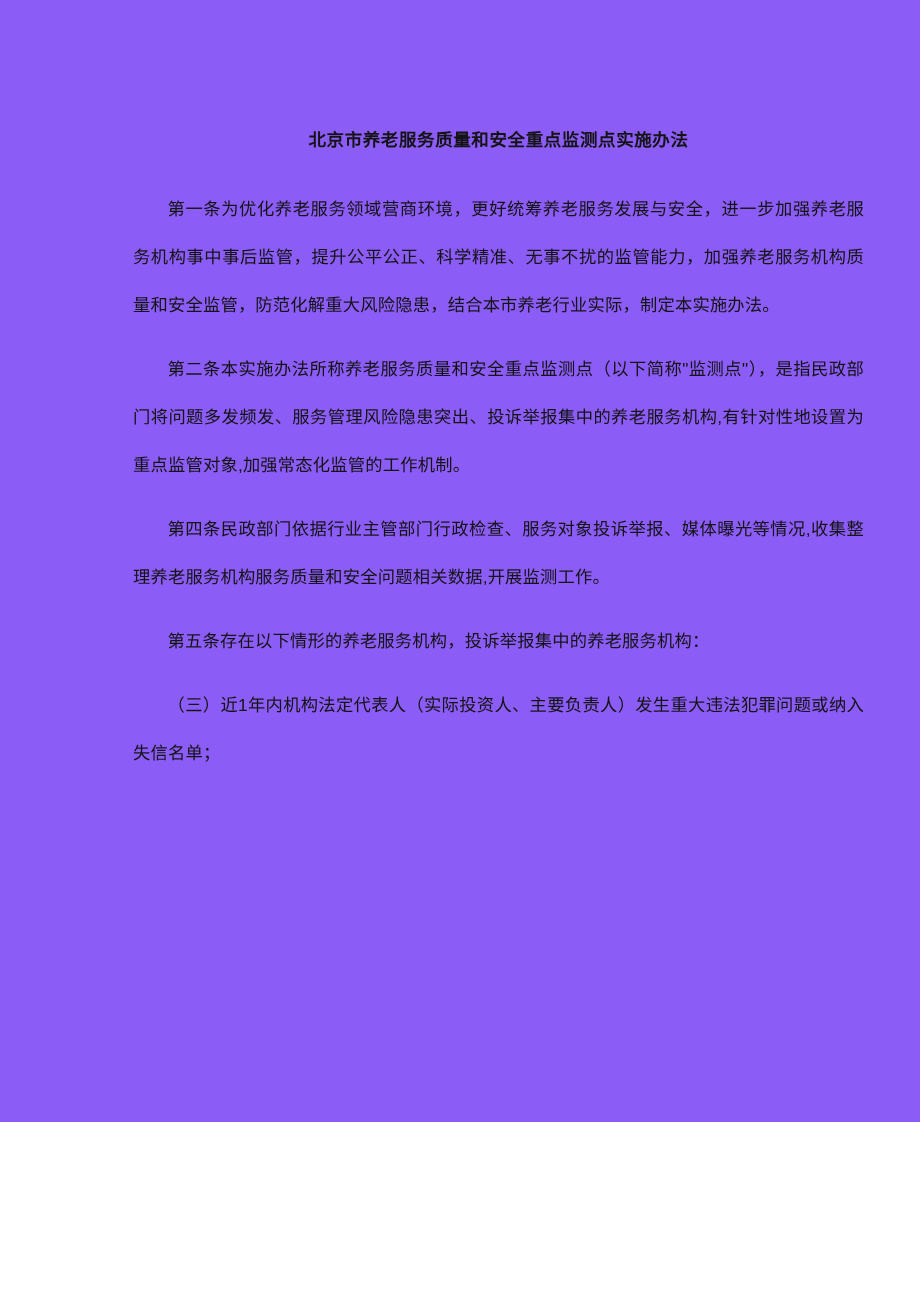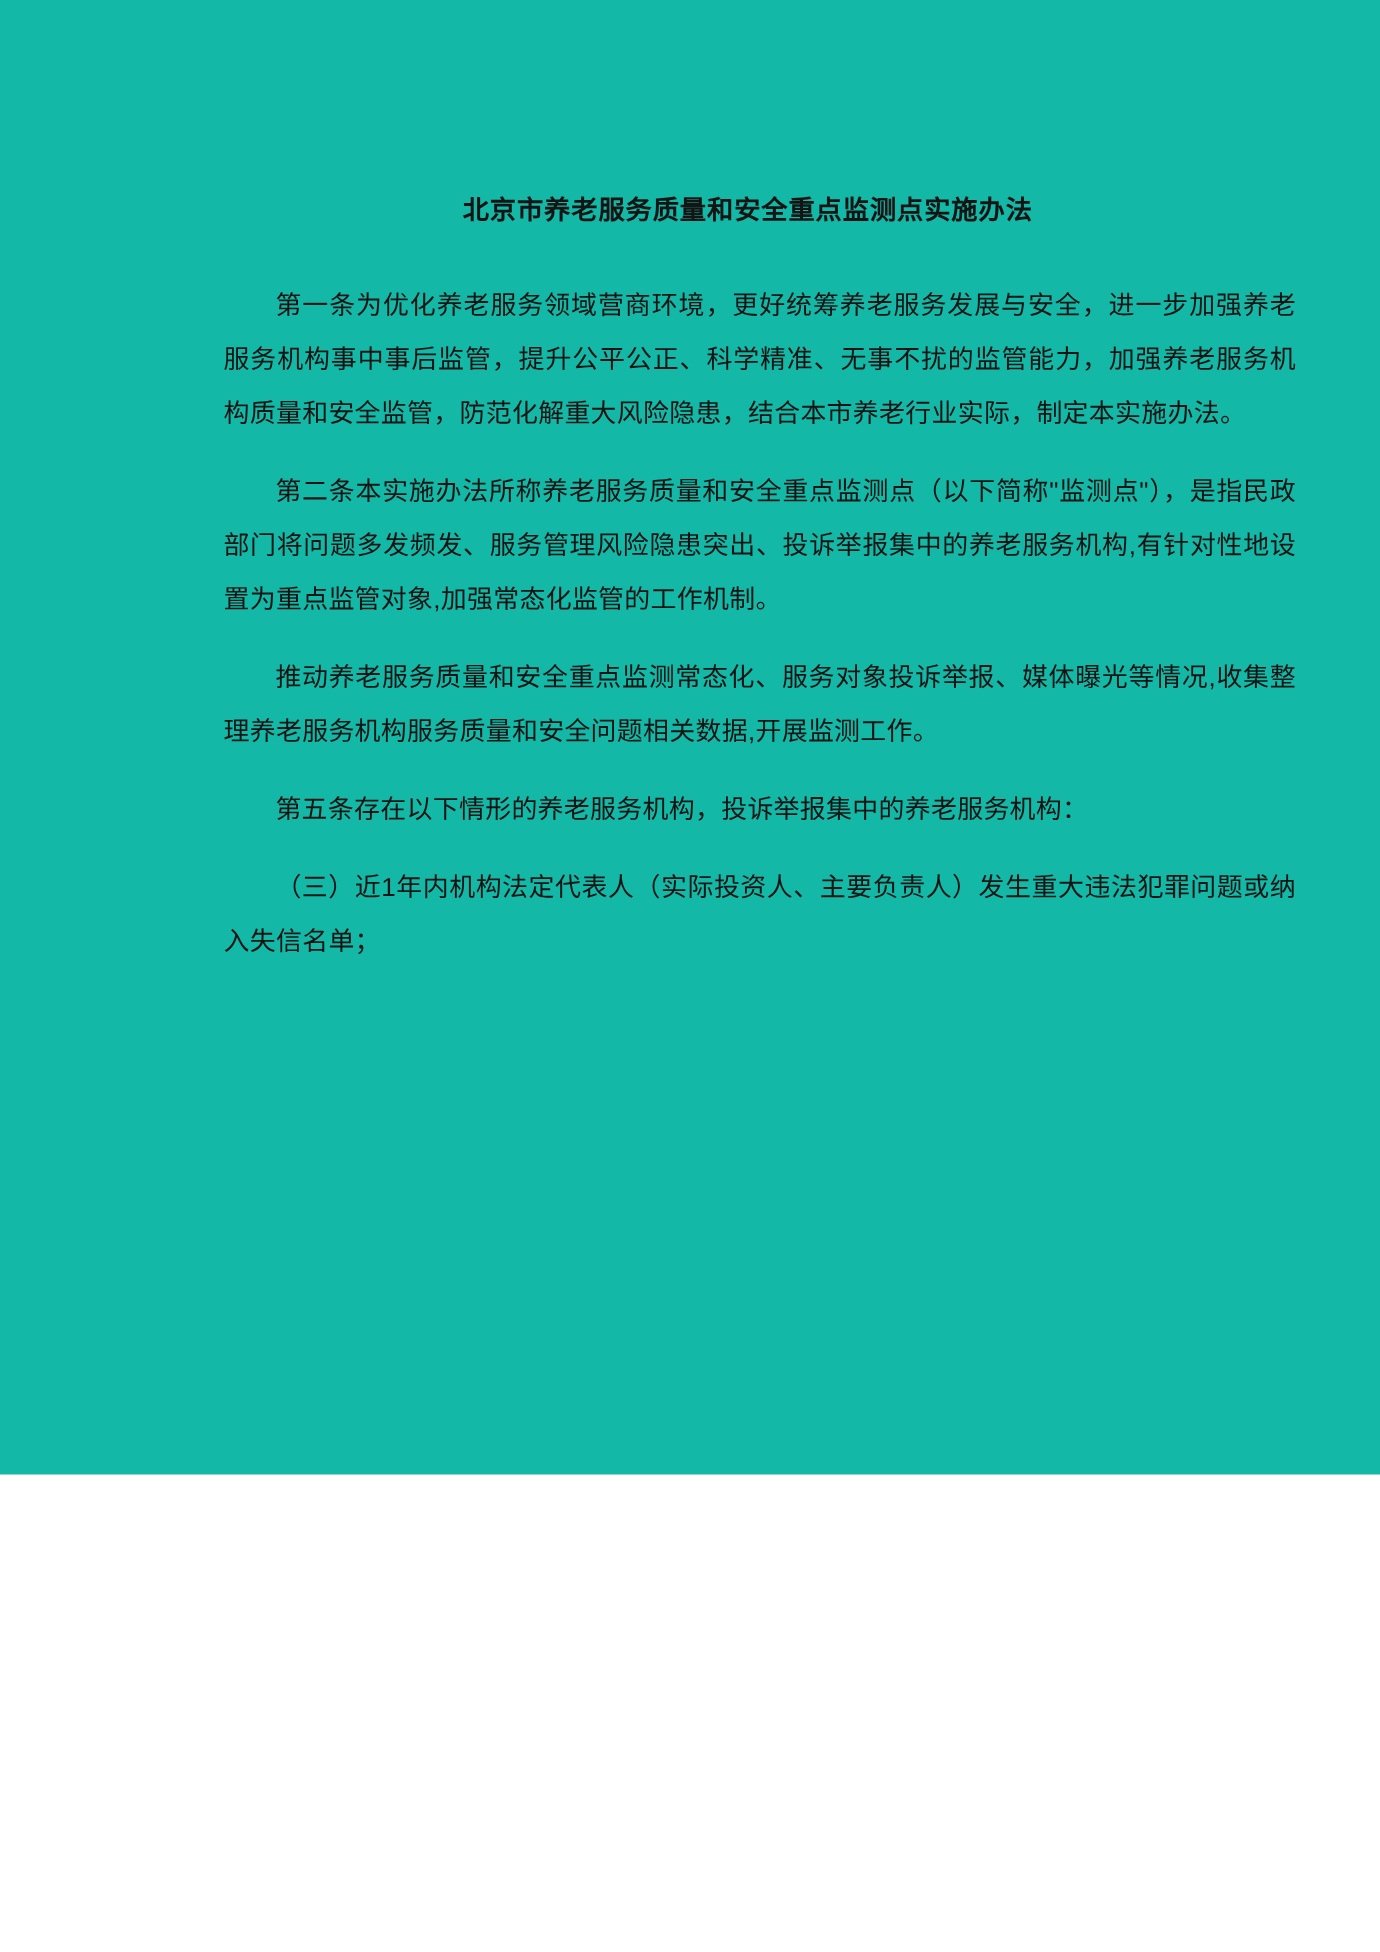--- a/index.html
+++ b/index.html
@@ -10,53 +10,53 @@
   body {
     width: 920px;
     height: 1301px;
     font-family: "Liberation Sans", sans-serif;
     color: #141414;
     overflow: hidden;
   }
   .page {
     box-sizing: border-box;
     width: 920px;
-    height: 983px;
+    height: 1122px;
     padding: 127px 56px 0 133px;
-    background: #14b8a6;
+    background: #8b5cf6;
   }
   .doc-title {
     margin: 0 0 32px 0;
     font-size: 17.5px;
     line-height: 26px;
     font-weight: 700;
     text-align: center;
     letter-spacing: 0.6px;
   }
   .doc-para {
-    margin: 0 0 16px 16px;
+    margin: 0 0 16px 0;
     font-size: 17.3px;
-    line-height: 36px;
+    line-height: 48px;
     font-weight: 500;
     text-indent: 2em;
     text-align: justify;
     letter-spacing: 0.2px;
   }
 </style>
 </head>
 <body>
 
 <div class="page">
   <h1 class="doc-title">北京市养老服务质量和安全重点监测点实施办法</h1>
 
   <p class="doc-para">第一条为优化养老服务领域营商环境，更好统筹养老服务发展与安全，进一步加强养老服务机构事中事后监管，提升公平公正、科学精准、无事不扰的监管能力，加强养老服务机构质量和安全监管，防范化解重大风险隐患，结合本市养老行业实际，制定本实施办法。</p>
 
   <p class="doc-para">第二条本实施办法所称养老服务质量和安全重点监测点（以下简称"监测点"），是指民政部门将问题多发频发、服务管理风险隐患突出、投诉举报集中的养老服务机构,有针对性地设置为重点监管对象,加强常态化监管的工作机制。</p>
 
 
-  <p class="doc-para">推动养老服务质量和安全重点监测常态化、服务对象投诉举报、媒体曝光等情况,收集整理养老服务机构服务质量和安全问题相关数据,开展监测工作。</p>
+  <p class="doc-para">第四条民政部门依据行业主管部门行政检查、服务对象投诉举报、媒体曝光等情况,收集整理养老服务机构服务质量和安全问题相关数据,开展监测工作。</p>
 
   <p class="doc-para">第五条存在以下情形的养老服务机构，投诉举报集中的养老服务机构：</p>
 
 
 
   <p class="doc-para">（三）近1年内机构法定代表人（实际投资人、主要负责人）发生重大违法犯罪问题或纳入失信名单；</p>
 </div>
 
 </body></html>

